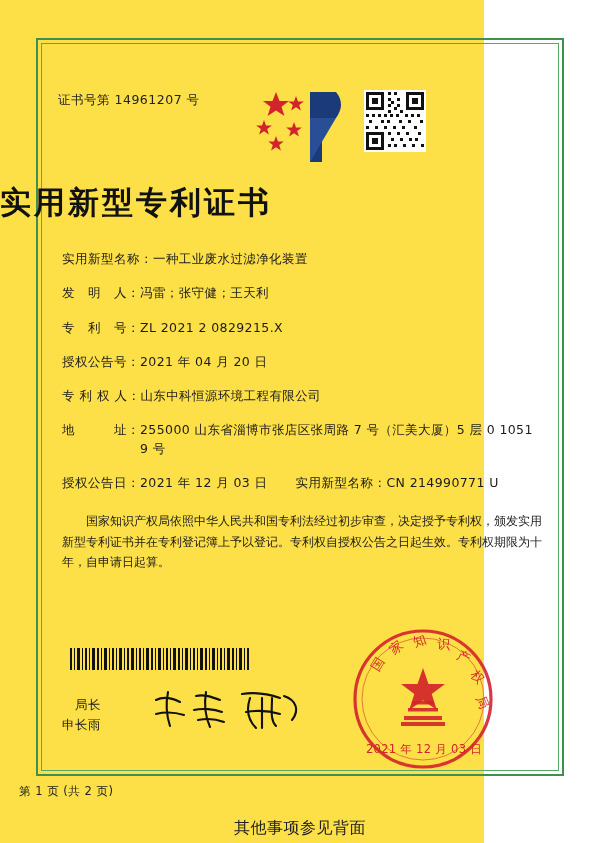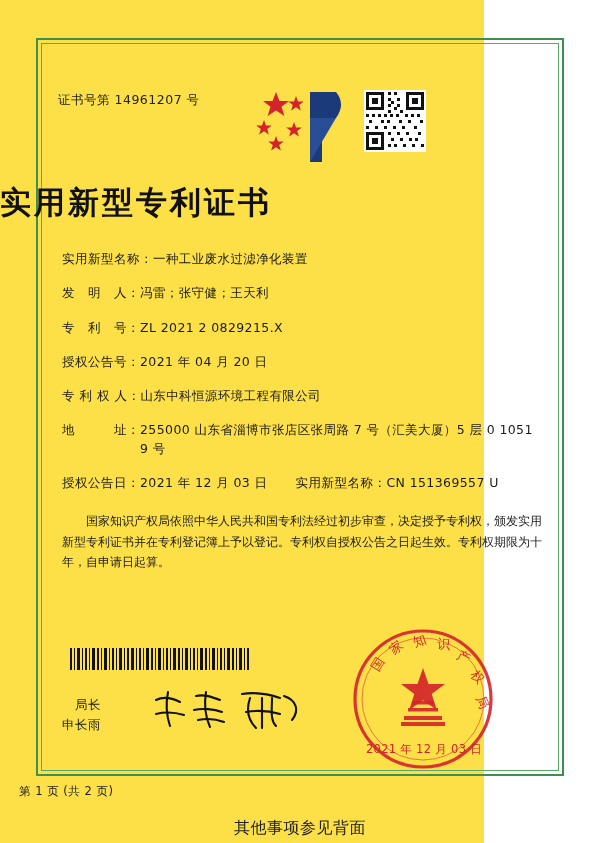--- a/index.html
+++ b/index.html
@@ -324,21 +324,21 @@
       <span class="field-value">山东中科恒源环境工程有限公司</span>
     </div>
     <div class="field-row">
       <span class="field-label">地　　　址：</span>
       <span class="field-value">255000 山东省淄博市张店区张周路 7 号（汇美大厦）5 层 0 10519 号</span>
     </div>
     <div class="field-row two-col">
       <span class="field-label">授权公告日：</span>
       <span class="field-value">2021 年 12 月 03 日</span>
       <span class="field-label-2">实用新型名称：</span>
-      <span class="field-value-2">CN 151369557 U</span>
+      <span class="field-value-2">CN 214990771 U</span>
     </div>
   </div>
 
   <div class="paragraphs">
     <p>国家知识产权局依照中华人民共和国专利法经过初步审查，决定授予专利权，颁发实用新型专利证书并在专利登记簿上予以登记。专利权自授权公告之日起生效。专利权期限为十年，自申请日起算。</p>
   </div>
 
   <div class="barcode">
     <svg width="180" height="22" viewBox="0 0 180 22">
       <g fill="#111">

